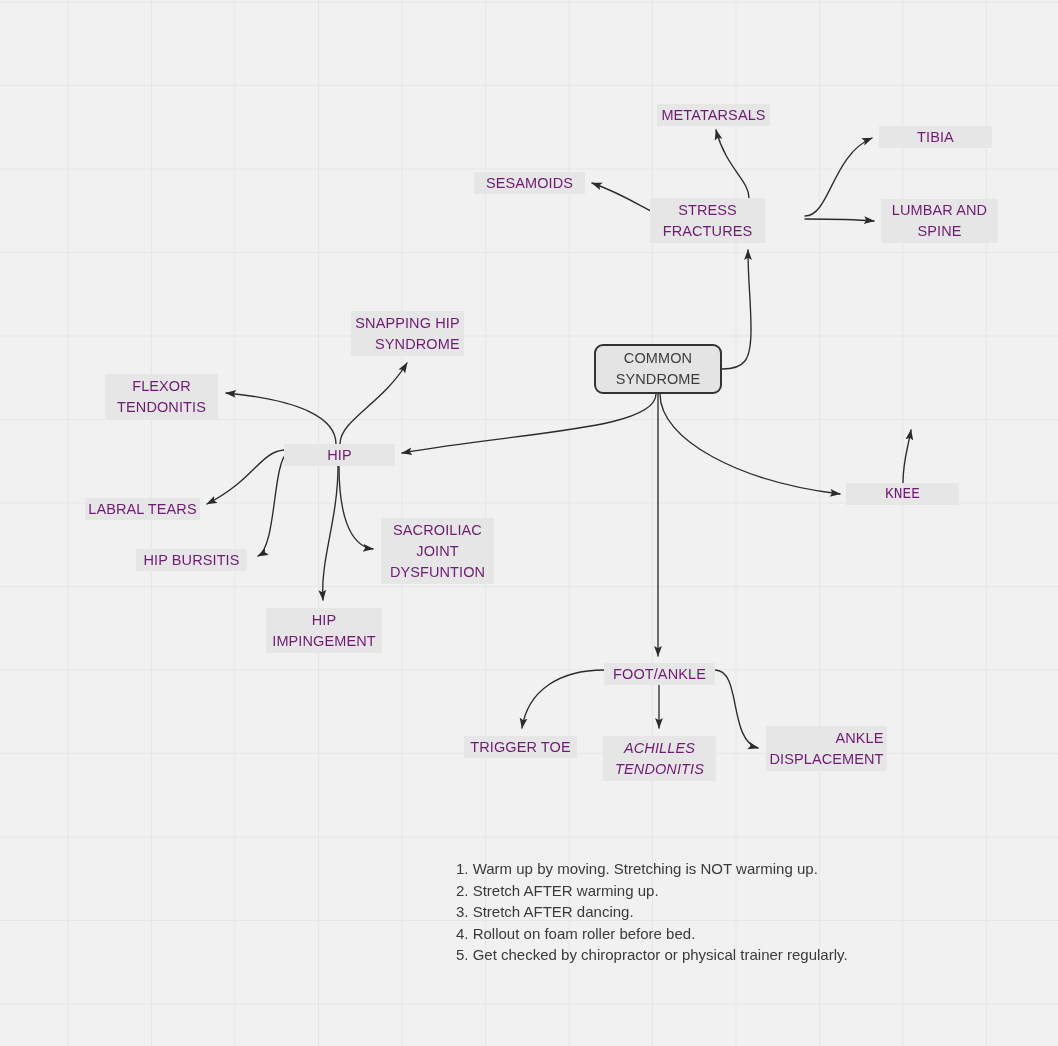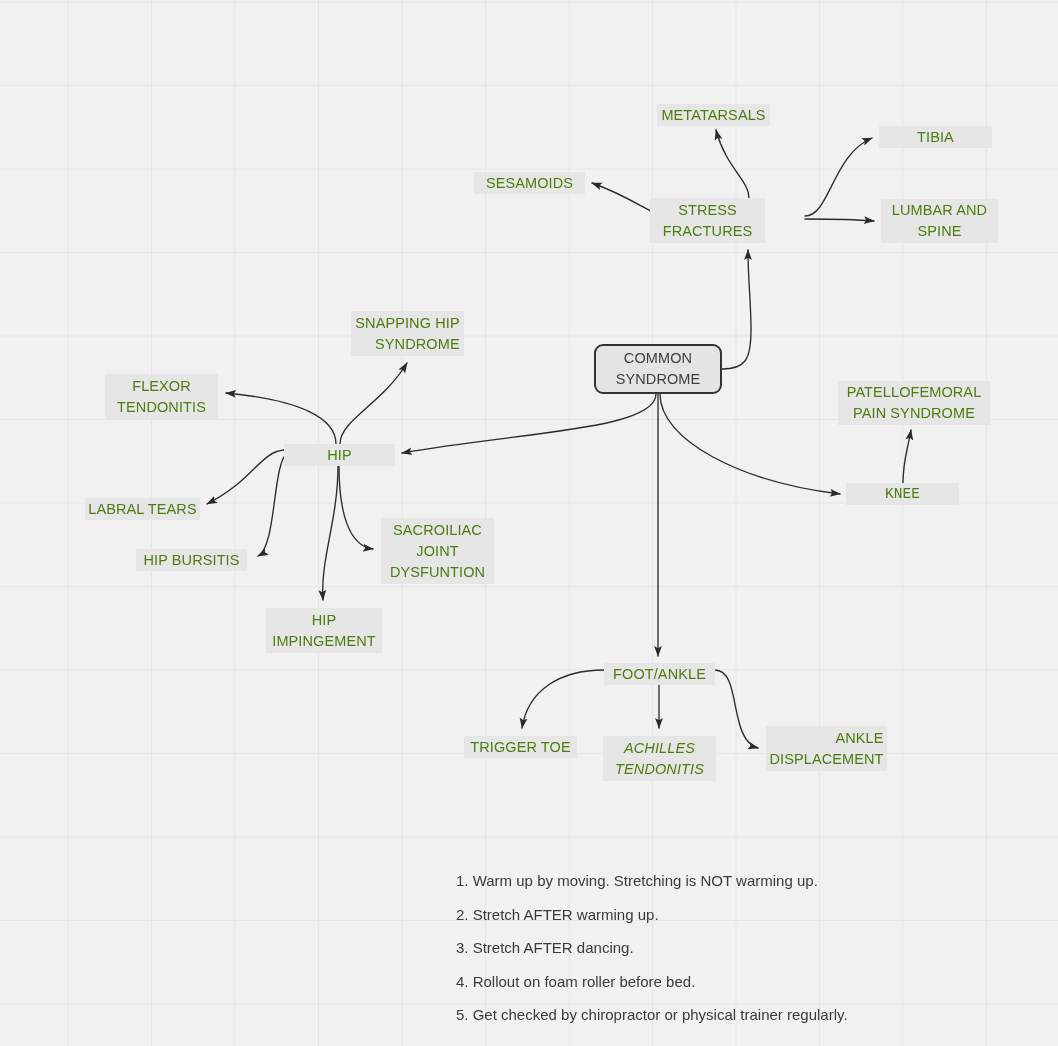--- a/index.html
+++ b/index.html
@@ -26,21 +26,21 @@
     left: 0;
     top: 0;
     width: 1058px;
     height: 1046px;
     pointer-events: none;
   }
   .node {
     position: absolute;
     box-sizing: border-box;
     background: #e6e6e6;
-    color: #4d7c0f;
+    color: #701a75;
     font-size: 14.5px;
     line-height: 21px;
     text-align: center;
     display: flex;
     align-items: center;
     justify-content: center;
     white-space: pre;
     letter-spacing: 0.1px;
   }
   .node.root {
@@ -51,21 +51,21 @@
   }
   #notes {
     position: absolute;
     left: 456px;
     top: 858px;
     color: #3a3a3a;
     font-size: 15px;
     line-height: 21.5px;
     white-space: pre;
   }
-  .note-line { display: block; margin-top: 12px; }
+  .note-line { display: block; }
 </style>
 </head>
 <body>
 
 <div id="canvas">
 
   <svg id="edges" viewBox="0 0 1058 1046">
     <defs>
       <marker id="arrow" markerWidth="9" markerHeight="9" refX="7.4" refY="3.2" orient="auto" markerUnits="strokeWidth">
         <path d="M0,0.3 L8,3.2 L0,6.1 L1.6,3.2 Z" fill="#2b2b2b"></path>
@@ -108,22 +108,20 @@
   <div class="node" style="left: 105px; top: 374px; width: 113px; height: 45px;">FLEXOR
 TENDONITIS</div>
   <div class="node" style="left: 85px; top: 498px; width: 115px; height: 22px;">LABRAL TEARS</div>
   <div class="node" style="left: 136px; top: 549px; width: 111px; height: 22px; text-align: center;">HIP BURSITIS</div>
   <div class="node" style="left: 381px; top: 518px; width: 113px; height: 66px;">SACROILIAC
 JOINT
 DYSFUNTION</div>
   <div class="node" style="left: 266px; top: 608px; width: 116px; height: 45px;">HIP
 IMPINGEMENT</div>
   <div class="node" style="left: 846px; top: 483px; width: 113px; height: 22px; font-family: Liberation Mono, monospace;">KNEE</div>
-  <div class="node" style="left: 838px; top: 381px; width: 152px; height: 44px;">PATELLOFEMORAL
-PAIN SYNDROME</div>
   <div class="node" style="left: 604px; top: 663px; width: 111px; height: 22px;">FOOT/ANKLE</div>
   <div class="node" style="left: 464px; top: 736px; width: 113px; height: 22px;">TRIGGER TOE</div>
   <div class="node" style="left: 603px; top: 736px; width: 113px; height: 45px; font-style: italic;">ACHILLES
 TENDONITIS</div>
   <div class="node" style="left: 766px; top: 726px; width: 121px; height: 45px; text-align: right;">ANKLE
 DISPLACEMENT</div>
 
   <div id="notes"><span class="note-line">1. Warm up by moving. Stretching is NOT warming up.</span><span class="note-line">2. Stretch AFTER warming up.</span><span class="note-line">3. Stretch AFTER dancing.</span><span class="note-line">4. Rollout on foam roller before bed.</span><span class="note-line">5. Get checked by chiropractor or physical trainer regularly.</span></div>
 
 </div>

